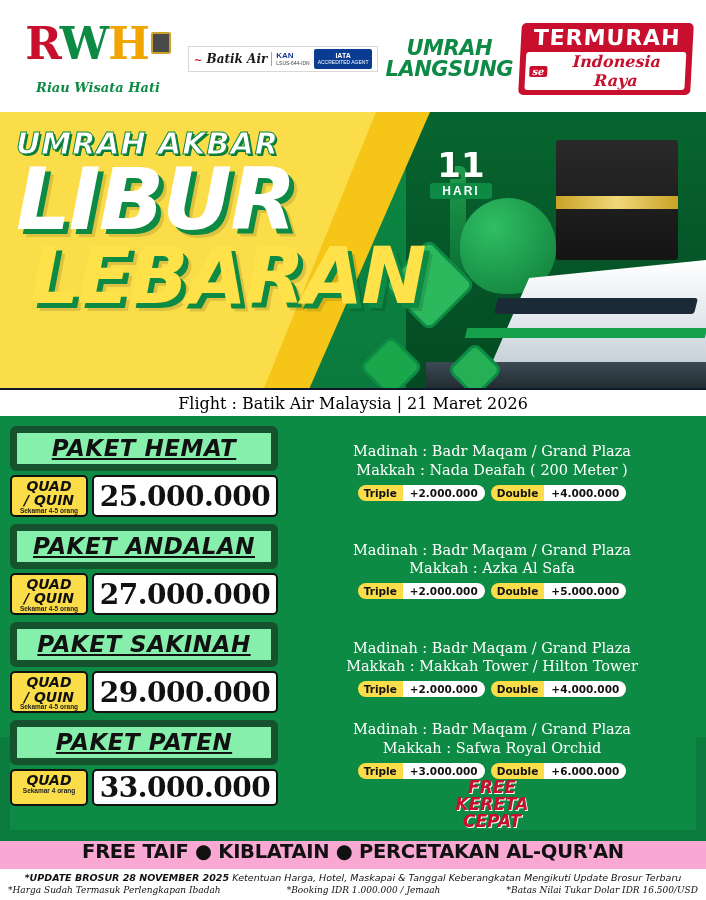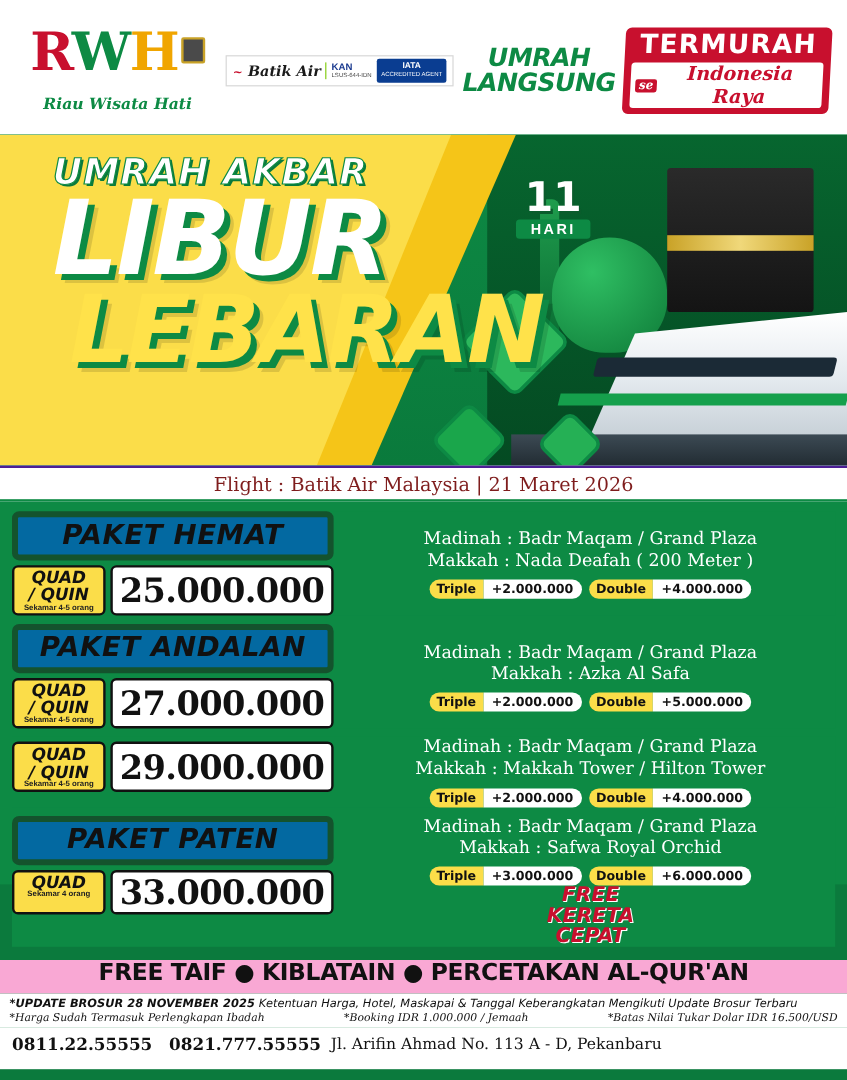--- a/index.html
+++ b/index.html
@@ -184,21 +184,21 @@
   .train-stripe {
     position:absolute; right: 0; bottom: 50px; width: 240px; height: 10px;
     background: #15a04c; transform: skewX(-14deg);
   }
   .rail {
     position:absolute; right:0; bottom: 0; width: 280px; height: 26px;
     background: linear-gradient(180deg,#3c4a54,#222c33);
   }
 
   .hero-titles {
-    position: absolute; left: 44px; top: 14px; z-index: 4;
+    position: absolute; left: 16px; top: 14px; z-index: 4;
   }
   .umrah-akbar {
     font-family: "DejaVu Sans", sans-serif;
     font-weight: bold; font-style: italic;
     font-size: 30px; color: #ffffff; letter-spacing: 1px;
     text-shadow: 2px 2px 0 #0a7a3c;
     -webkit-text-stroke: 1px #0d8a44;
   }
   .libur {
     font-family: "DejaVu Sans", sans-serif;
@@ -229,45 +229,46 @@
     background: #0d8a44; border-radius: 3px; font-size: 12px;
     font-weight: bold; letter-spacing: 2px; padding: 1px 0; margin-top: 1px;
   }
 
   
   .flight-bar {
     height: 30px;
     background: #ffffff;
     display: flex; align-items: center; justify-content: center;
     font-family: "DejaVu Serif", serif;
-    font-size: 16px; color: #7f1d1d;
-    border-top: 2px solid #4c1d95;
+    font-size: 16px; color: #000000;
+    border-top: 2px solid #0f172a;
     border-bottom: 2px solid #0d8a44;
     position: relative; z-index: 5;
   }
 
   
   .packages { padding: 8px 10px 2px 10px; }
   .pkg {
     background: #0d8a44;
     display: flex;
     margin-bottom: 7px;
     align-items: stretch;
   }
   .pkg-left { width: 268px; position: relative; }
   .pkg-name {
-    background: #0369a1;
-    border: 5px solid #14532d;
+    background: #86efac;
+    border: 7px solid #14532d;
     border-radius: 6px;
     text-align: center;
     font-family: "DejaVu Sans", sans-serif;
     font-weight: bold; font-style: italic;
     font-size: 23px; color: #111;
     padding: 2px 0 3px 0;
     letter-spacing: 0.5px;
+    text-decoration: underline;
   }
   .pkg-price-row {
     display: flex; align-items: stretch; margin-top: 4px;
   }
   .pkg-qty {
     background: #fbdd49;
     border: 2px solid #111;
     border-radius: 5px;
     width: 78px;
     text-align: center;
@@ -334,20 +335,21 @@
   .free-list div {
     font-family: "DejaVu Sans", sans-serif;
     font-weight: bold; font-size: 19.5px; color: #111;
     line-height: 1.12; letter-spacing: -0.3px;
   }
 
   
   .notes {
     background: #ffffff;
     padding: 3px 8px 2px 8px;
+    text-align: center;
   }
   .note1 {
     font-family: "DejaVu Sans", sans-serif;
     font-size: 9.5px; font-weight: bold; font-style: italic; color: #111;
   }
   .note1 .plain { font-weight: normal; }
   .note2 {
     display: flex; justify-content: space-between; gap: 8px;
     font-family: "DejaVu Serif", serif;
     font-size: 9px; font-style: italic; color: #111; margin-top: 2px;
@@ -492,20 +494,21 @@
           <div class="upg">
             <span class="tag">Double</span>
             <span class="val">+5.000.000</span>
           </div>
         </div>
       </div>
     </div>
 
     <div class="pkg">
       <div class="pkg-left">
+        <div class="pkg-name">PAKET SAKINAH</div>
         <div class="pkg-price-row">
           <div class="pkg-qty">
             <div class="q">QUAD</div>
             <div class="q">/ QUIN</div>
             <div class="s">Sekamar 4-5 orang</div>
           </div>
           <div class="pkg-price">29.000.000</div>
         </div>
       </div>
       <div class="pkg-right">

